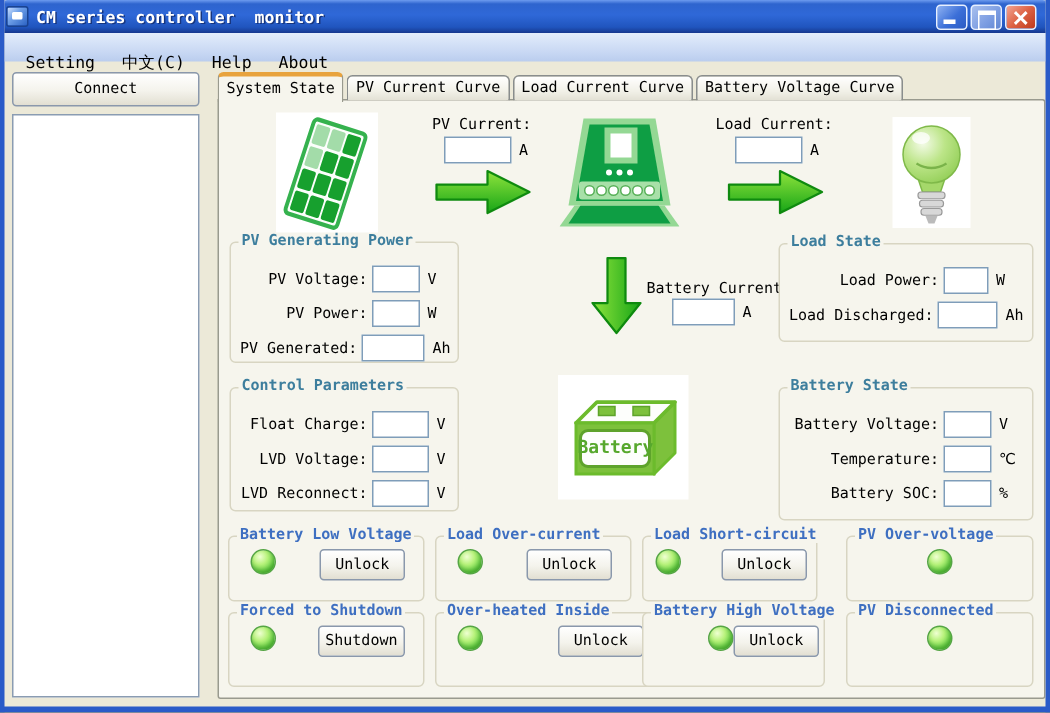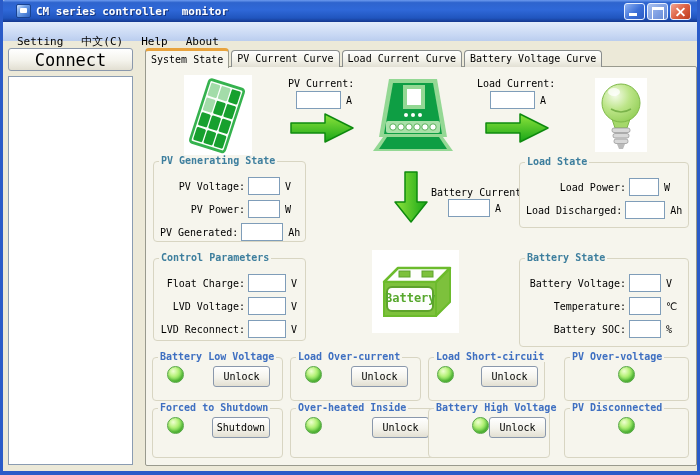--- a/index.html
+++ b/index.html
@@ -7,21 +7,21 @@
   #app {
     position:relative; width:700px; height:475px; overflow:hidden;
     font-family:"DejaVu Sans Mono","DejaVu Sans",monospace; font-size:10px; color:#000;
     background:#ECE9D8;
     border-left:3px solid #2A5BC8; border-right:3px solid #2A5BC8; border-bottom:4px solid #2A5BC8;
   }
   
   .titlebar {
     position:absolute; left:-3px; top:0; width:700px; height:22px;
     background:linear-gradient(180deg,#6D9BEF 0%,#2E64CE 12%,#2F68D8 45%,#2055BE 82%,#16388E 100%);
-    display:flex; align-items:center; padding:0 16px;
+    display:flex; align-items:center; padding:0 4px;
     border-radius:5px 5px 0 0;
   }
   .app-icon {
     width:15px; height:14px; margin-right:5px; border-radius:2px;
     background:linear-gradient(135deg,#CFE2FF 0%,#6FA0E8 40%,#2B62C4 100%);
     border:1px solid #12ay; border:1px solid #1A4390; position:relative;
   }
   .app-icon::after { content:""; position:absolute; left:3px; top:3px; width:7px; height:5px; background:#fff; border-radius:1px; }
   .title-text { color:#fff; font-weight:bold; font-size:11px; white-space:pre; text-shadow:1px 1px 0 #16357E; }
   .winbtns { position:absolute; right:9px; top:3px; display:flex; gap:2px; }
@@ -39,21 +39,21 @@
   
   .menubar {
     position:absolute; left:0; top:22px; width:694px; height:19px;
     background:linear-gradient(180deg,#E3EDFB 0%,#C7D7F3 70%,#BACDEE 100%);
     display:flex; align-items:center; font-size:11px;
   }
   .menu-item { padding:16px 9px; height:19px; line-height:19px; cursor:default; }
   .menu-item:first-child { margin-left:5px; }
   
   .connect-btn, .xpbtn {
-    font-family:inherit; font-size:17px; color:#000;
+    font-family:inherit; font-size:10px; color:#000;
     background:linear-gradient(180deg,#FFFFFF 0%,#F4F3EC 55%,#E2DFD2 100%);
     border:1px solid #8A98AC; border-radius:3px; cursor:pointer;
   }
   .connect-btn { position:absolute; left:5px; top:48px; width:125px; height:23px; }
   .device-list { position:absolute; left:5px; top:76px; width:125px; height:389px; background:#fff; border:1px solid #8A9CB2; }
   
   .tabstrip { position:absolute; left:142px; top:47px; height:20px; display:flex; align-items:flex-end; z-index:6; }
   .tab {
     height:17px; line-height:16px; padding:0 5px; margin-right:2px; font-size:10px; white-space:nowrap;
     background:linear-gradient(180deg,#FFFFFF 0%,#F2F1E8 60%,#E2E0D4 100%);
@@ -229,21 +229,21 @@
         <ellipse cx="19" cy="14" rx="6" ry="4" fill="#FFFFFF" opacity="0.75"></ellipse>
         <path d="M16,31 Q26,37 36,31" stroke="#7AB34A" fill="none" stroke-width="1.5"></path>
         <rect x="17" y="50" width="18" height="4.5" rx="2" fill="#D8D8D8" stroke="#9A9A9A" stroke-width="0.8"></rect>
         <rect x="18" y="55.5" width="16" height="4.5" rx="2" fill="#D8D8D8" stroke="#9A9A9A" stroke-width="0.8"></rect>
         <rect x="19" y="61" width="14" height="4.5" rx="2" fill="#D8D8D8" stroke="#9A9A9A" stroke-width="0.8"></rect>
         <polygon points="22,66 30,66 28,71 24,71" fill="#BBBBBB"></polygon>
       </svg>
     </div>
 
     <div class="groupbox g-pv" style="left:7px;top:94px;width:153px;height:81px;">
-      <span class="gb-title t-top">PV Generating State</span>
+      <span class="gb-title t-top">PV Generating Power</span>
       <div class="gb-rows">
         <div class="gb-row">
           <span class="gb-label">PV Voltage:</span>
           <input class="field" style="width: 32px;" value="">
           <span class="unit">V</span>
         </div>
         <div class="gb-row">
           <span class="gb-label">PV Power:</span>
           <input class="field" style="width: 32px;" value="">
           <span class="unit">W</span>

